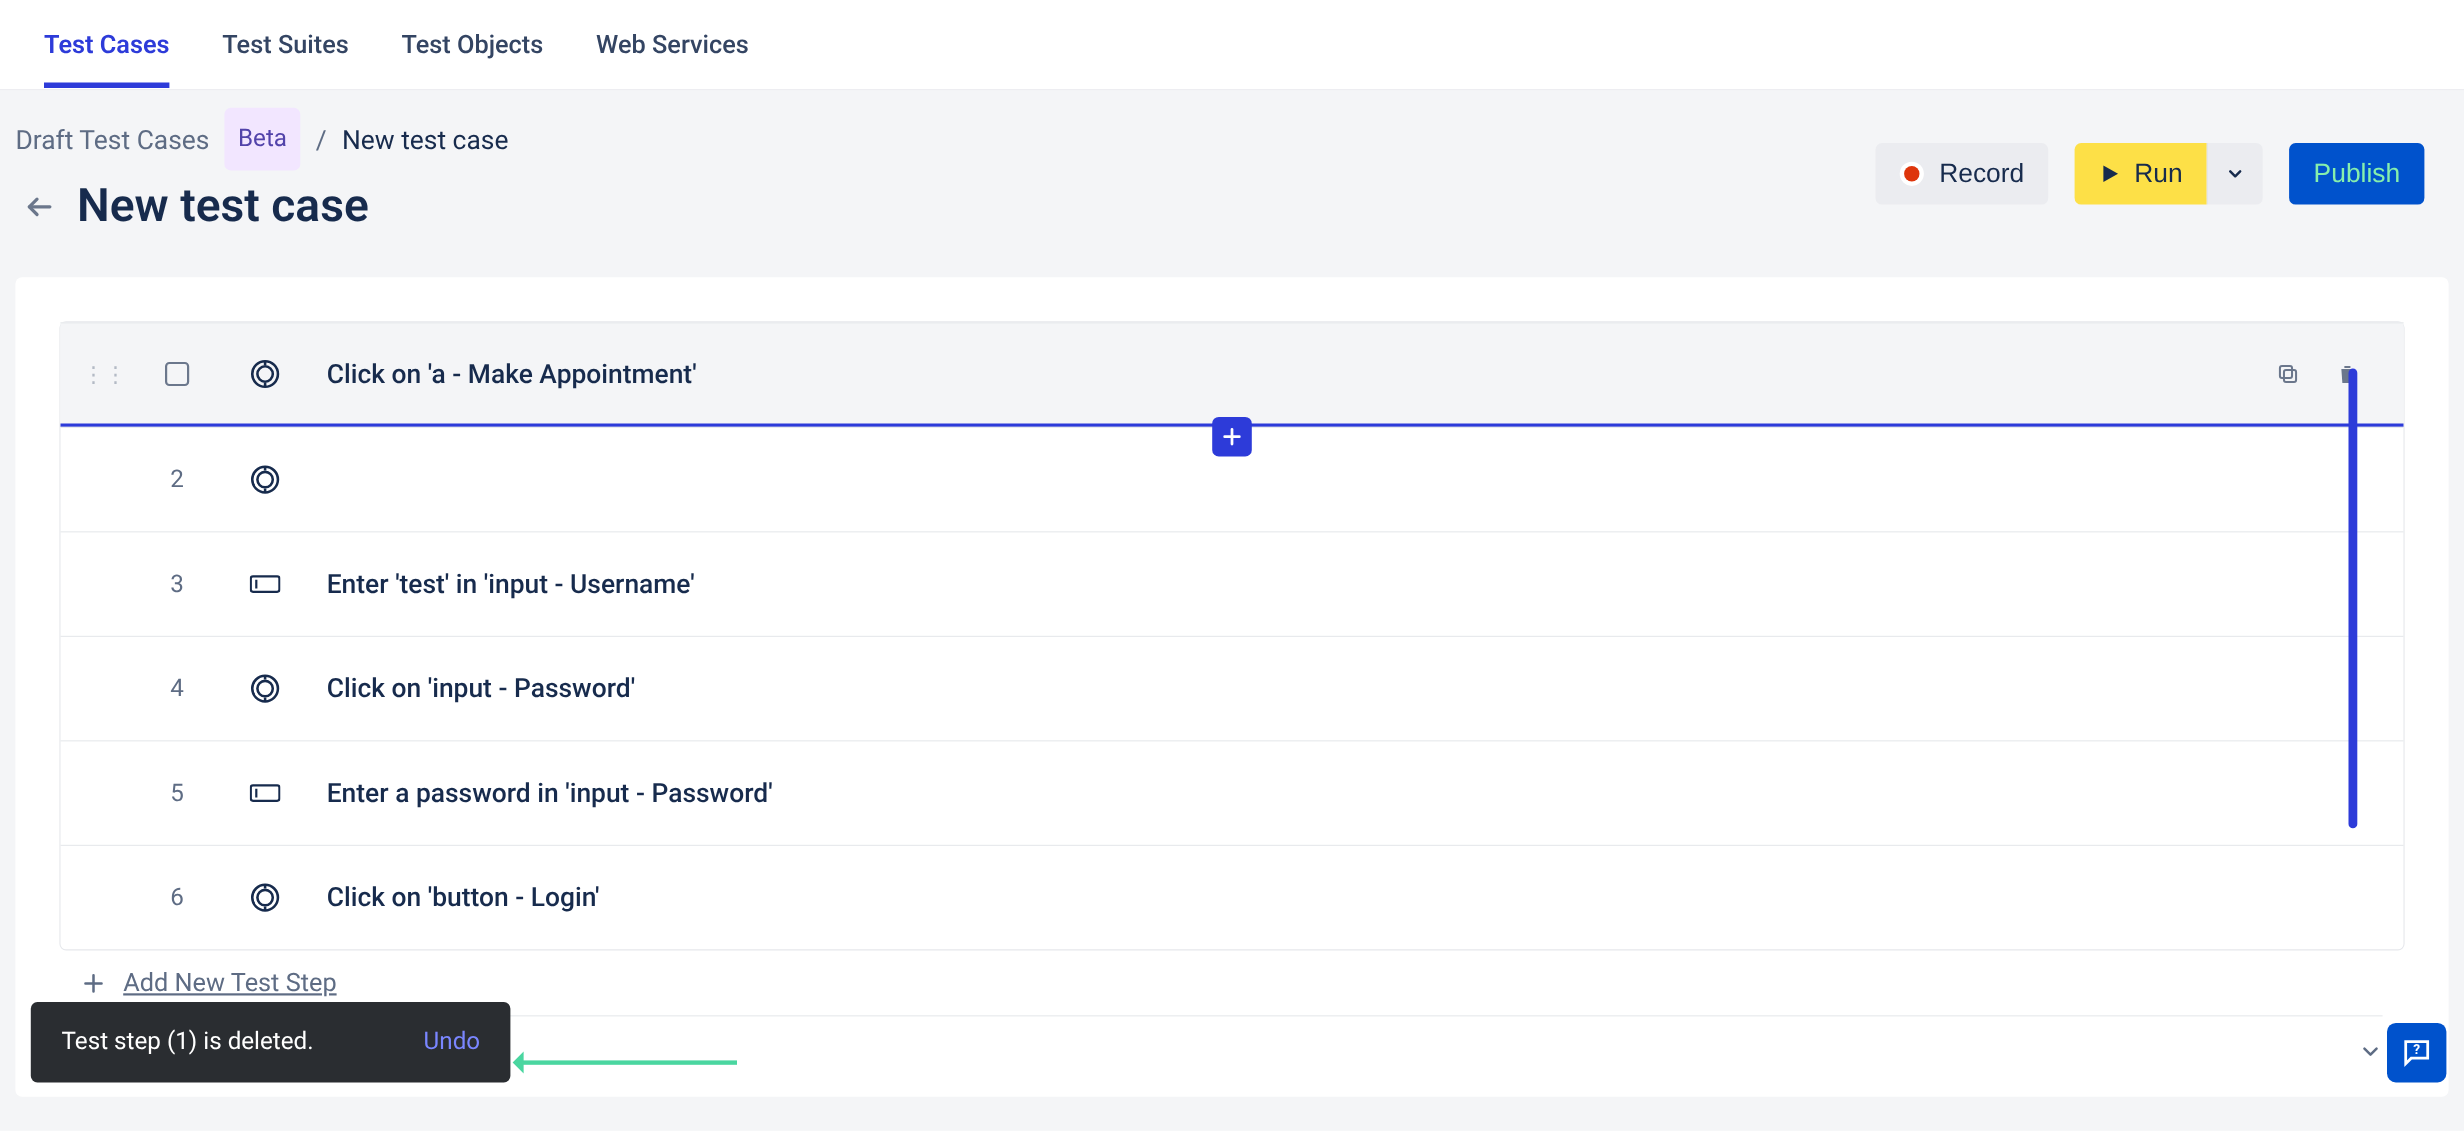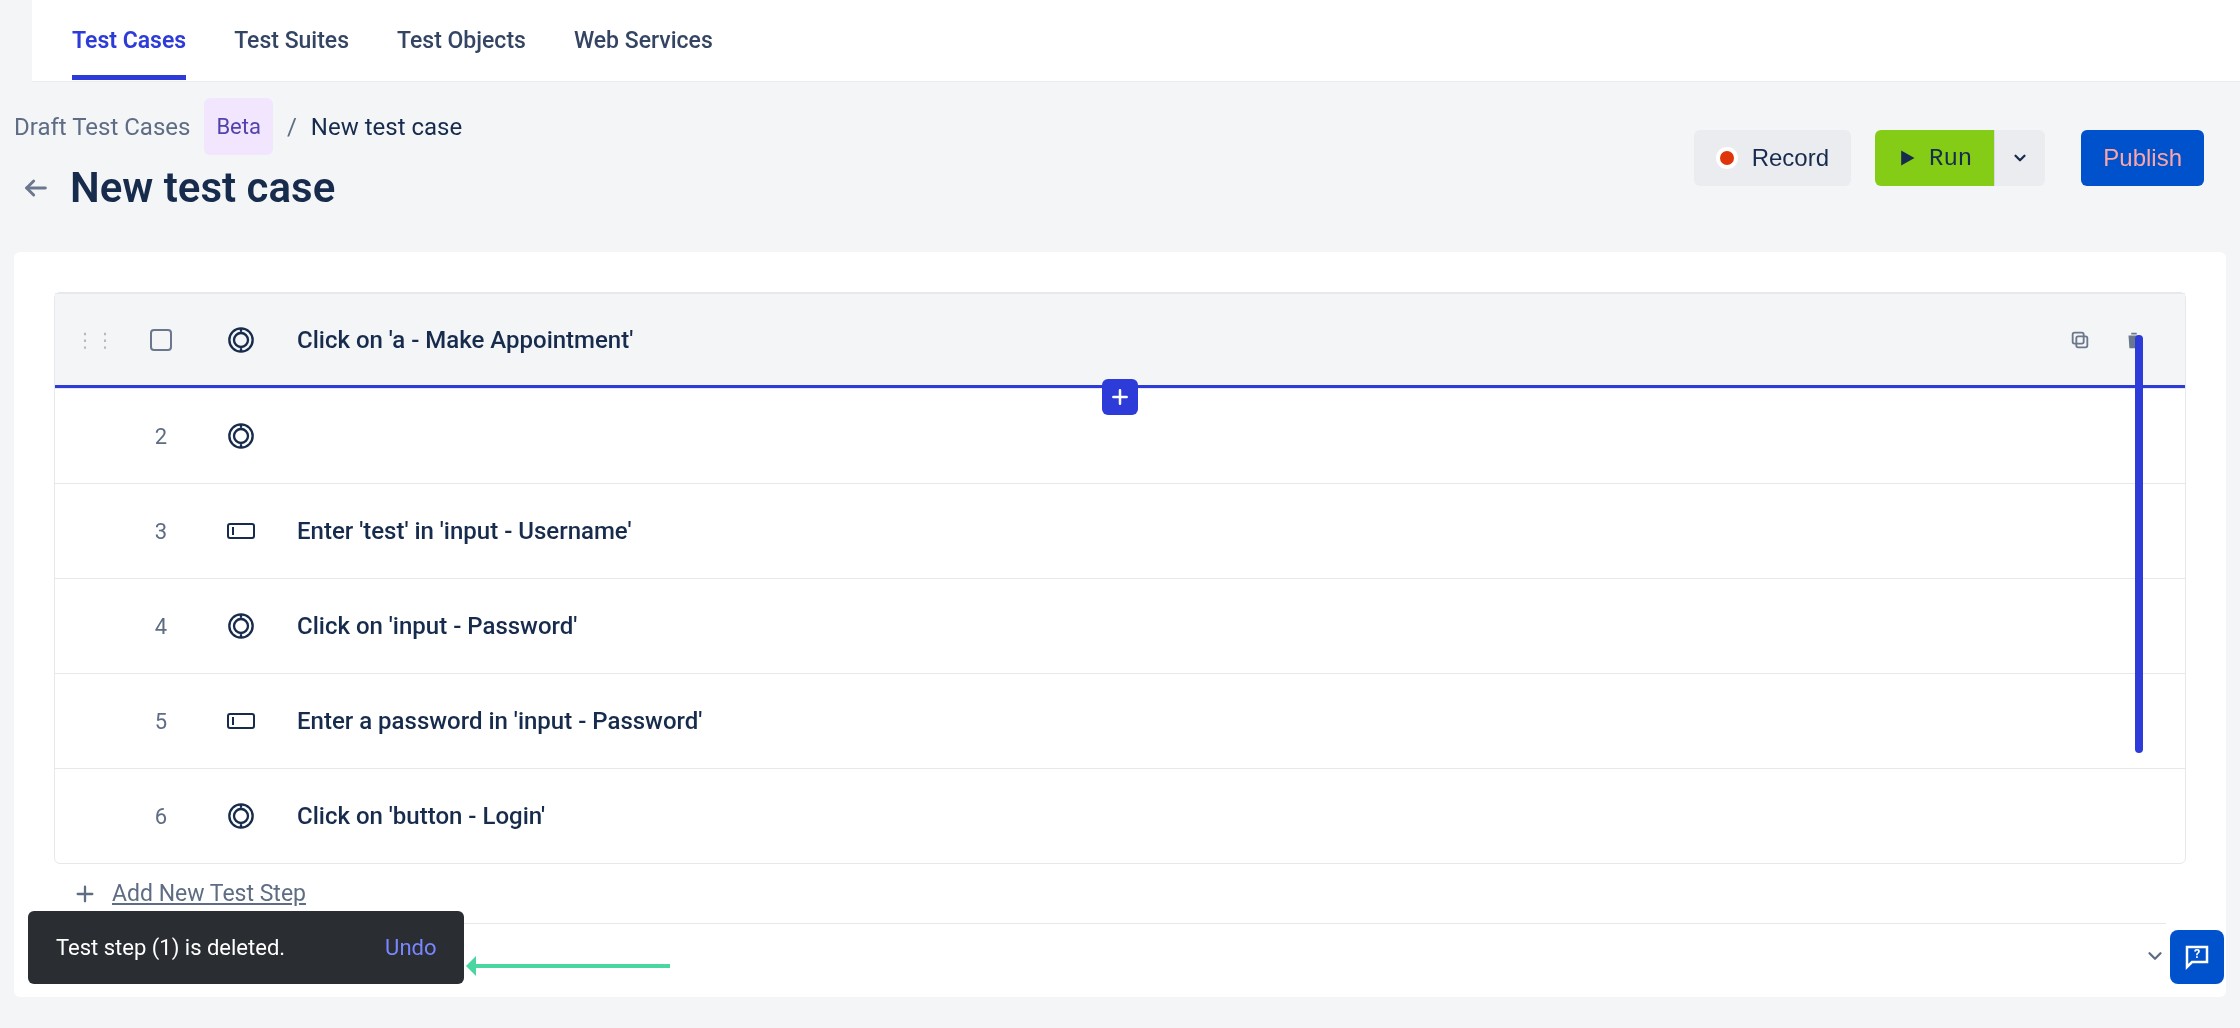--- a/index.html
+++ b/index.html
@@ -14,21 +14,20 @@
     font-size: 22px;
   }
   .tabs {
     background: #fff;
     padding: 0 40px;
     display: flex;
     gap: 48px;
     height: 82px;
     align-items: center;
     border-bottom: 1px solid #ebecf0;
-    margin-left: 32px;
   }
   .tab {
     font-size: 23px;
     color: #344563;
     cursor: pointer;
     padding-bottom: 26px;
     padding-top: 26px;
     font-weight: 500;
   }
   .tab.active {
@@ -114,36 +113,34 @@
   }
   .record-dot::after{
     content:"";
     width:14px;height:14px;border-radius:50%;
     background:#de350b;
   }
   .run-group {
     display: flex;
   }
   .btn-run {
-    background: #84cc16;
+    background: #fde047;
     color: #172b4d;
     gap: 12px;
     border-radius: 6px 0 0 6px;
-    font-family: Liberation Mono, monospace;
   }
   .btn-run-caret {
     background: #ebecf0;
     border-left: 1px solid #d8dbe0;
     border-radius: 0 6px 6px 0;
     padding: 0 16px;
   }
   .btn-publish {
     background: #0052cc;
-    color: #fca5a5;
-    margin-left: 12px;
+    color: #86efac;
   }
   .card {
     background: #fff;
     margin: 0 14px;
     border-radius: 6px;
     padding: 40px 0 10px 0;
     position: relative;
   }
   .steps-wrap {
     border: 1px solid #e6e8ec;

